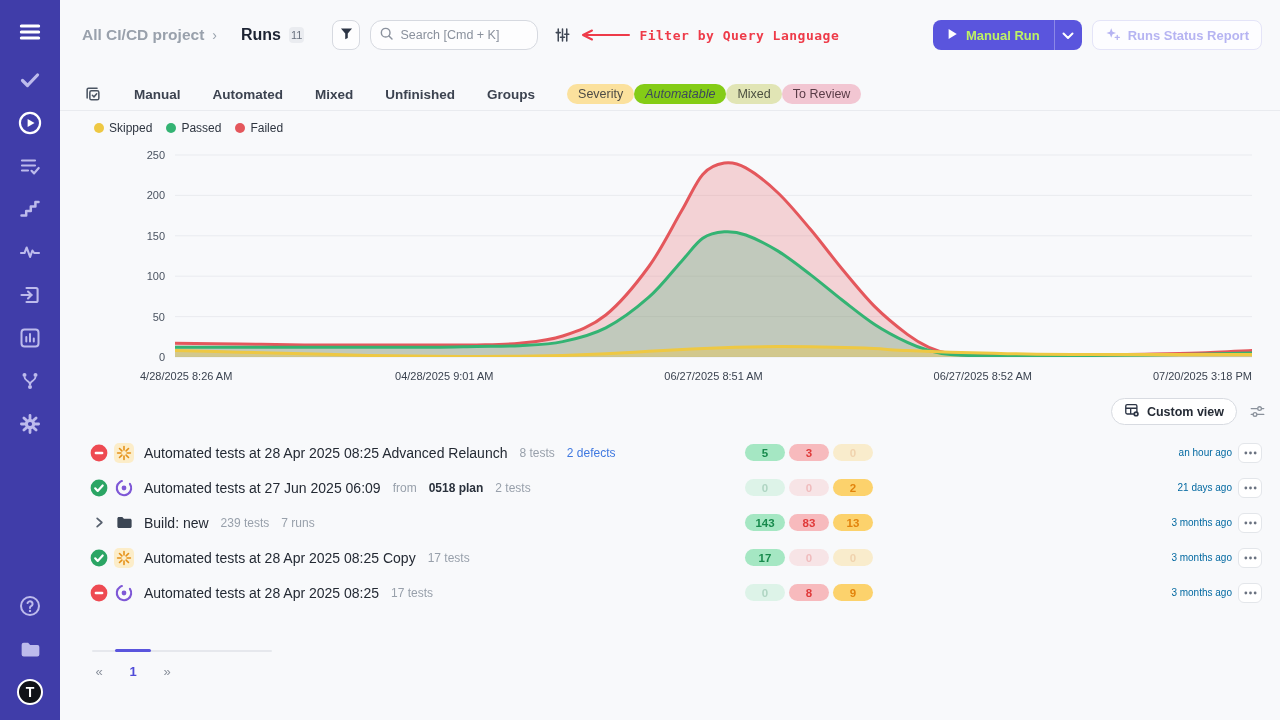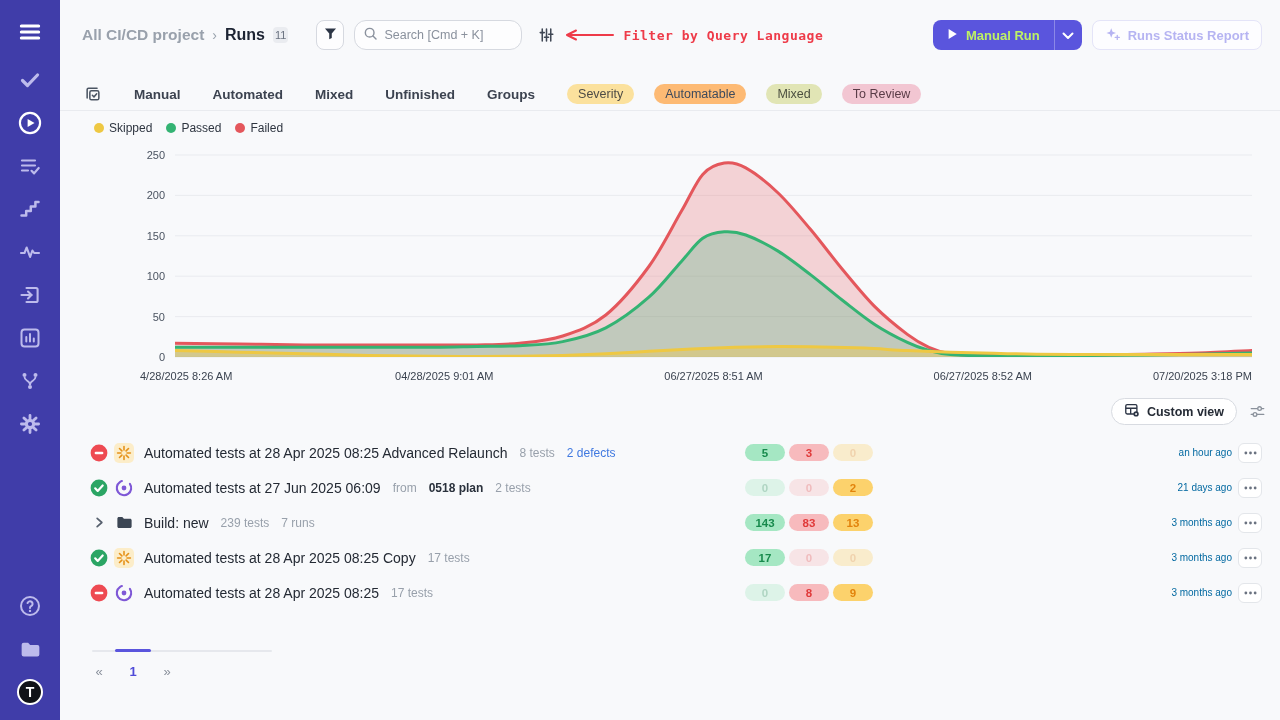--- a/index.html
+++ b/index.html
@@ -19,21 +19,21 @@
   .side-item.menu { color:#ffffff; margin-bottom:24px; }
   .avatar { width:26px; height:26px; border-radius:50%; background:#111318; color:#ffffff; font-weight:700;
             font-size:14px; display:flex; align-items:center; justify-content:center; border:2px solid #ffffff; }
 
   
   .content { position:absolute; left:60px; top:0; width:1220px; height:532px; }
 
   .topbar { position:absolute; left:0; top:20px; width:1220px; height:30px; display:flex; align-items:center; }
   .crumb-project { margin-left:22px; font-size:15.5px; font-weight:700; color:#99a1ac; }
   .crumb-sep { margin:0 8px; color:#9aa3ae; font-size:14px; }
-  .crumb-current { font-size:16px; font-weight:700; color:#1d2433; }
+  .crumb-current { font-size:16px; font-weight:700; color:#1d2433;margin-left:16px; }
   .count-badge { margin-left:8px; background:#eaecf0; color:#6b7380; font-size:11px; font-weight:400;
                  border-radius:4px; padding:2px 2px; }
   .iconbtn { width:28px; height:30px; border:1px solid #d6d9e0; border-radius:8px; background:#fdfdfe;
              display:flex; align-items:center; justify-content:center; cursor:pointer; }
   .funnel-btn { margin-left:28px; }
   .searchbox { margin-left:10px; width:168px; height:30px; border:1px solid #d6d9e0; border-radius:12px;
                background:#fdfdfe; display:flex; align-items:center; padding:0 8px; gap:6px; }
   .searchbox input { border:none; outline:none; background:transparent; font-size:12.5px; color:#3c4350; width:128px;
                      font-family:"Liberation Sans", sans-serif; }
   .searchbox input::placeholder { color:#8a919d; }
@@ -50,21 +50,21 @@
   .report-btn { margin-left:10px; margin-right:18px; height:30px; display:flex; align-items:center; gap:7px;
                 border:1px solid #e4e4f8; background:#fdfdff; border-radius:8px; padding:0 12px;
                 color:#b6b4f2; font-size:13px; font-weight:600; cursor:pointer; font-family:"Liberation Sans",sans-serif; }
 
   
   .tabsrow { position:absolute; left:0; top:78px; width:1220px; height:33px; display:flex; align-items:center;
              border-bottom:1px solid #e9ebef; }
   .selectall { margin-left:24px; display:flex; cursor:pointer; }
   .tab { border:none; background:none; font-size:13.5px; font-weight:600; color:#3c4350; cursor:pointer;
          margin-left:32px; padding:2px 0; font-family:"Liberation Sans",sans-serif; }
-  .chips { display:flex; gap:20px; margin-left:32px; }
+  .chips { display:flex; margin-left:32px; }
   .chip { border:none; border-radius:10px; font-size:12.5px; font-weight:500; padding:3px 11px; cursor:pointer;
           font-family:"Liberation Sans",sans-serif; }
 
   
   #legend { position:absolute; left:34px; top:121px; display:flex; gap:14px; align-items:center; }
   .leg-item { display:flex; align-items:center; gap:5px; cursor:pointer; }
   .leg-dot { width:10px; height:10px; border-radius:50%; }
   .leg-label { font-size:12px; color:#2e3540; }
   #chart-svg { position:absolute; left:20px; top:146px; }
 
@@ -301,21 +301,21 @@
       </span>
       <span id="tabs-host" style="display:flex">
           <button class="tab">Manual</button>
           <button class="tab">Automated</button>
           <button class="tab">Mixed</button>
           <button class="tab">Unfinished</button>
           <button class="tab">Groups</button>
         </span>
       <span id="chips-host" class="chips">
           <button class="chip" style="background: rgb(251, 225, 157); color: rgb(77, 75, 69);">Severity</button>
-          <button class="chip" style="background: #fdba74; color: rgb(61, 74, 92);">Automatable</button>
+          <button class="chip" style="background: #84cc16; color: rgb(61, 74, 92); font-style: italic;">Automatable</button>
           <button class="chip" style="background: rgb(225, 229, 181); color: rgb(76, 80, 64);">Mixed</button>
           <button class="chip" style="background: rgb(242, 198, 210); color: rgb(90, 60, 71);">To Review</button>
         </span>
     </nav>
 
     <div id="legend">
         <span class="leg-item">
           <span class="leg-dot" style="background:#eec843"></span>
           <span class="leg-label">Skipped</span>
         </span>

